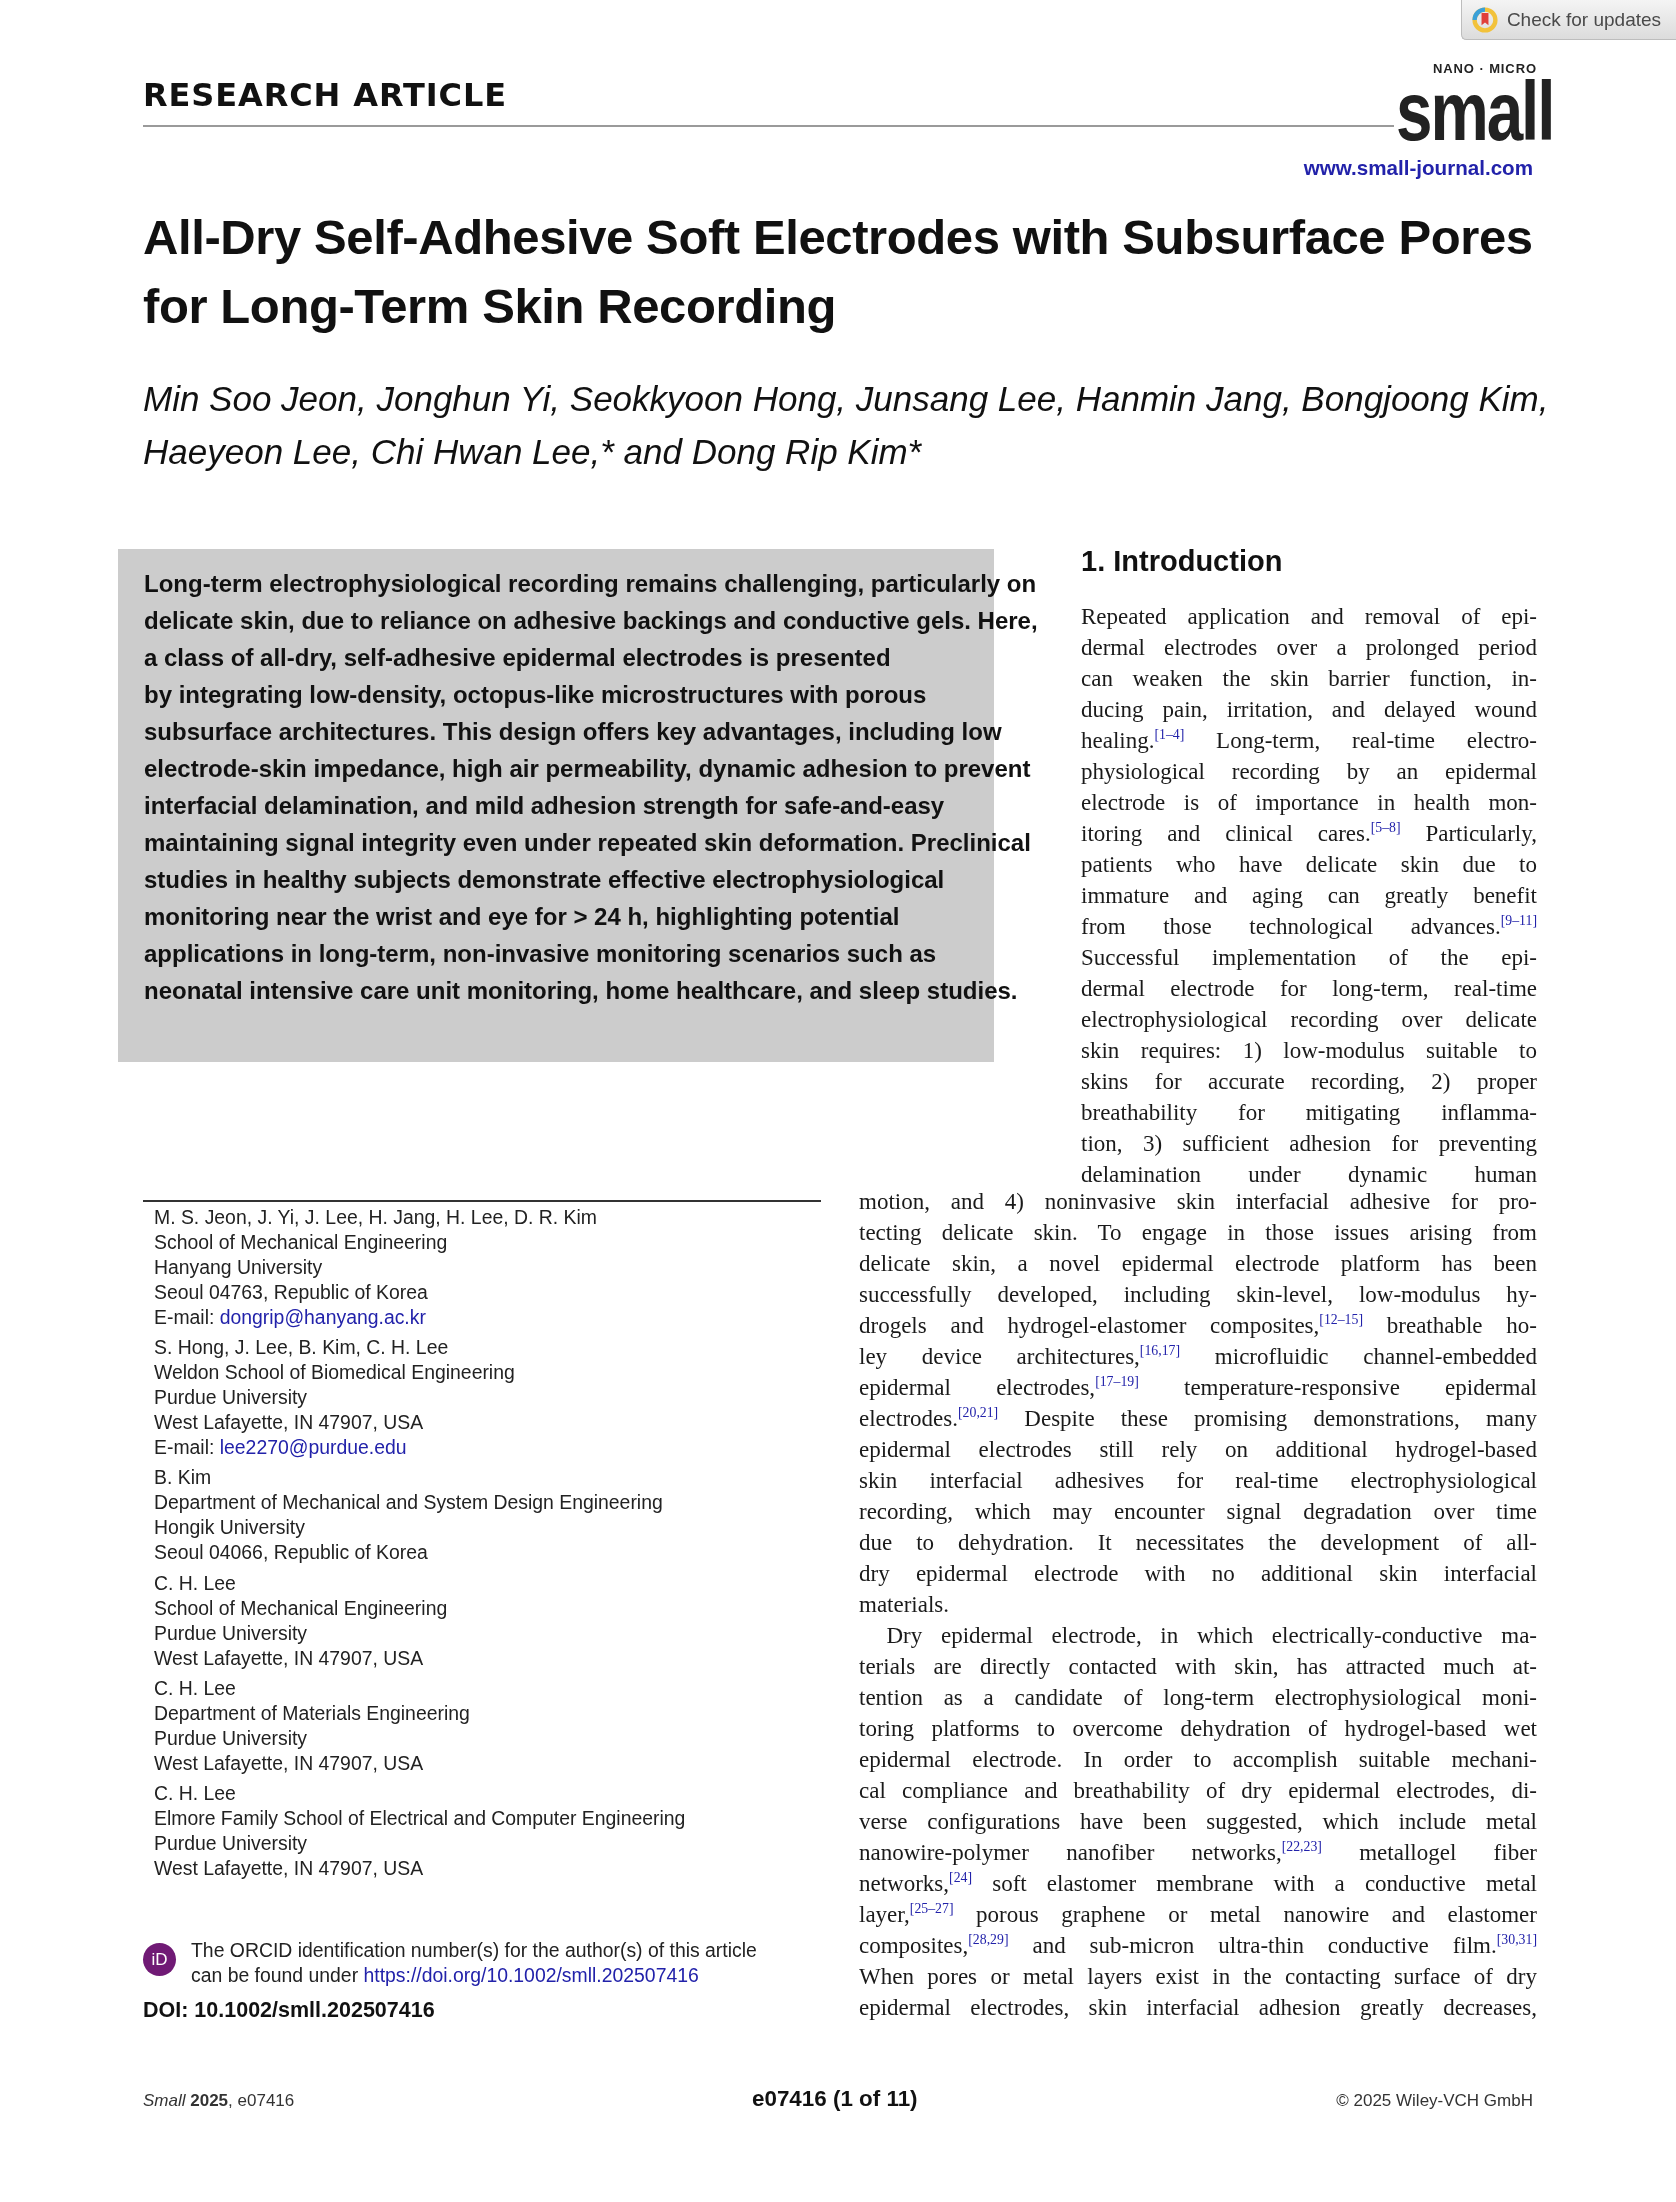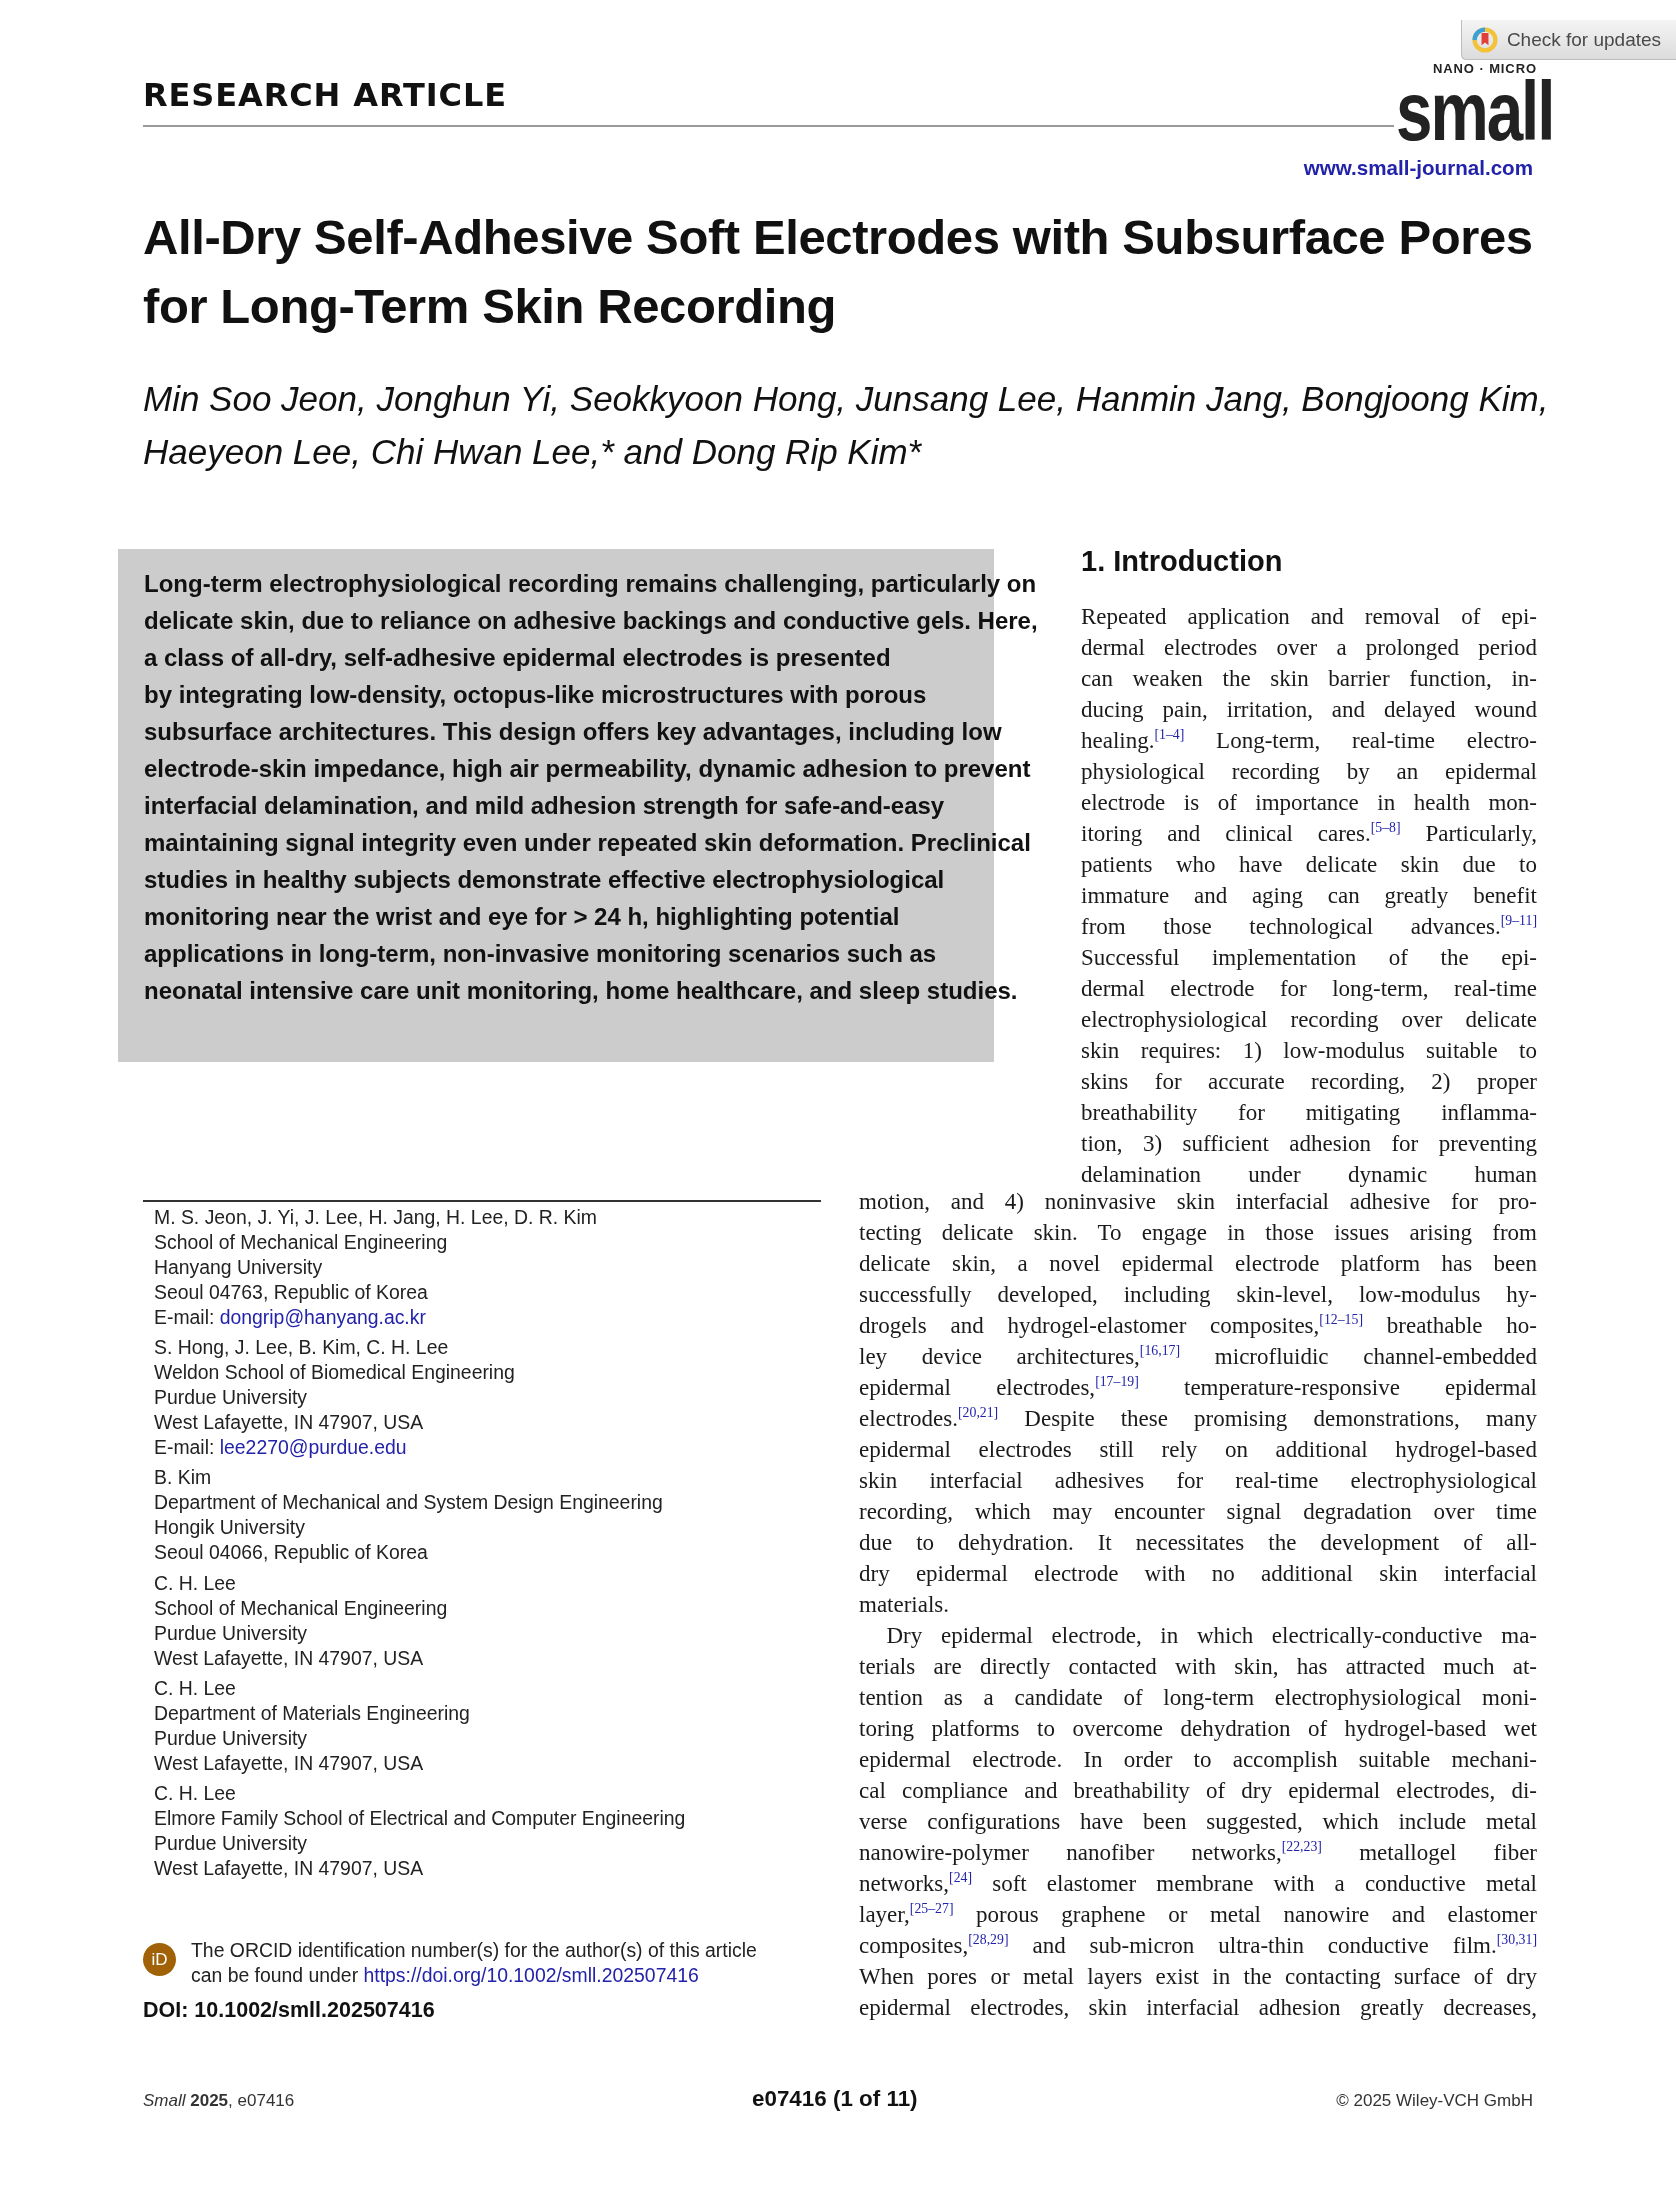--- a/index.html
+++ b/index.html
@@ -5,21 +5,21 @@
     * { box-sizing: border-box; margin: 0; padding: 0; }
     html, body { width: 1676px; height: 2203px; background: #ffffff; overflow: hidden; }
     body { position: relative; font-family: "Liberation Sans", "DejaVu Sans", sans-serif; color: #111; }
 
     
     .cfu {
       position: absolute; left: 1461px; top: 0; width: 215px; height: 40px;
       background: linear-gradient(#f4f4f4, #dcdcdc);
       border: 0.9px solid #bdbdbd; border-top: none; border-right: none;
       border-radius: 0 0 0 5.2px;
-      display: flex; align-items: center; padding-left: 10.3px; gap: 8.6px; margin-top: 20px;
+      display: flex; align-items: center; padding-left: 10.3px; gap: 8.6px;
     }
     .cfu-icon { width: 26px; height: 26px; position: relative; }
     .cfu-label { font-size: 19px; color: #4a4a4a; font-family: "Liberation Sans", sans-serif; }
 
     
     .header-title {
       position: absolute; left: 143px; top: 76px;
       font-family: "DejaVu Sans", sans-serif; font-weight: bold; font-size: 32px;
       letter-spacing: 0.9px; color: #111;
     }
@@ -92,21 +92,21 @@
     .aff-block { margin-bottom: 5.2px; }
     .aff-block span { display: block; margin-left: 11px; }
     .link { color: #2222aa; }
 
     .orcid {
       position: absolute; left: 143px; top: 1938px; width: 688px;
       font-family: "Liberation Sans", sans-serif; font-size: 19.4px; line-height: 25px; color: #222;
     }
     .orcid-icon {
       position: absolute; left: 0; top: 5.2px; width: 33px; height: 33px; border-radius: 50%;
-      background: #a16207; color: #fff; font-size: 17px; display: flex; align-items: center; justify-content: center;
+      background: #701a75; color: #fff; font-size: 17px; display: flex; align-items: center; justify-content: center;
     }
     .orcid-text { position: absolute; left: 48px; top: 0; width: 654px; }
     .orcid-text span { display: block; }
 
     .doi {
       position: absolute; left: 143px; top: 1998px; font-size: 21.5px; font-weight: bold;
       font-family: "Liberation Sans", sans-serif; color: #111;
     }
 
     

